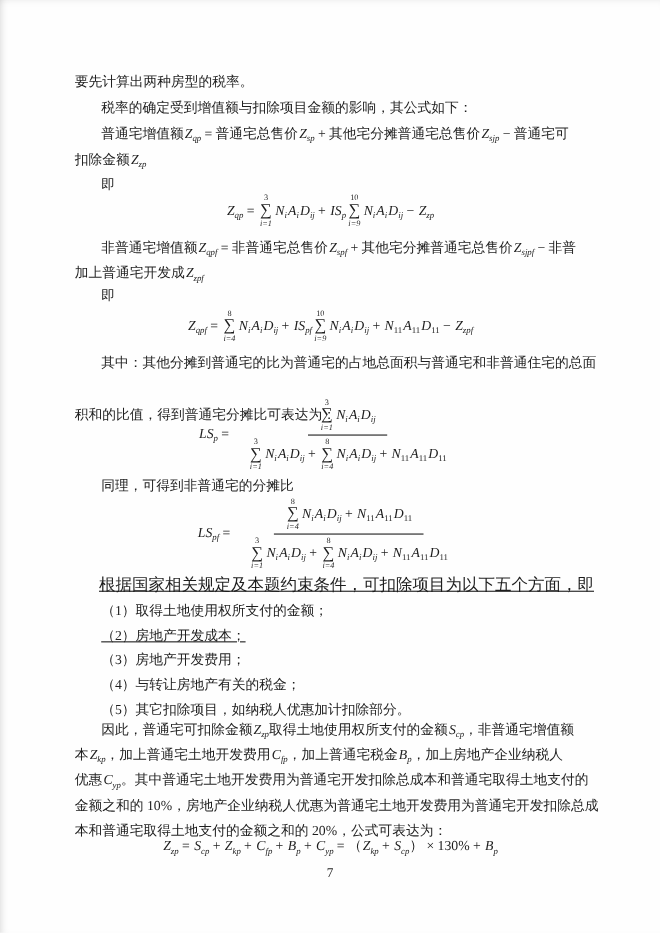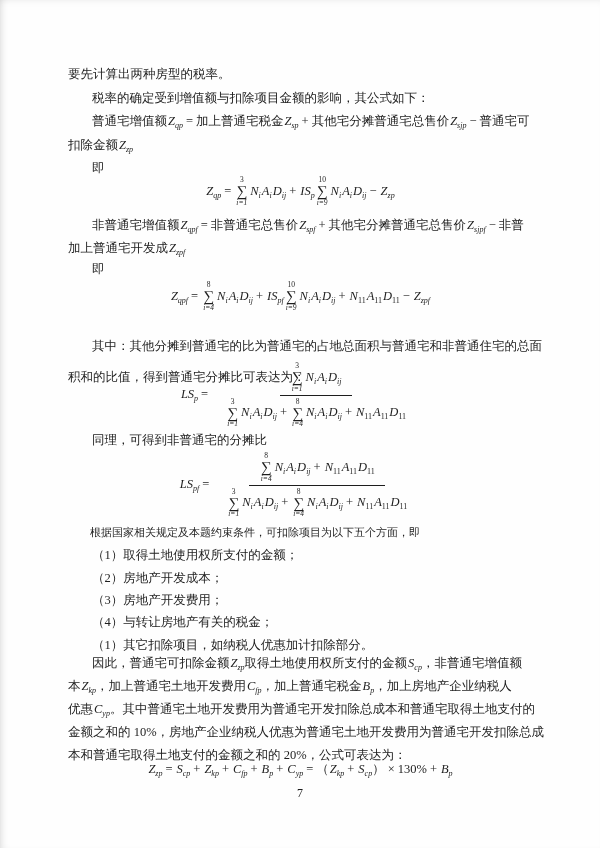--- a/index.html
+++ b/index.html
@@ -2,21 +2,21 @@
 <html><head>
 <meta charset="utf-8">
 <style>
   html,body{margin:0;padding:0;background:#ffffff;}
   .page{
     position:relative;width:600px;height:848px;background:#fefefe;overflow:hidden;
     font-family:"Liberation Serif","DejaVu Serif",serif;color:#1d1d1d;
     box-shadow:inset 6px 0 8px -6px rgba(0,0,0,.18), inset 0 6px 8px -6px rgba(0,0,0,.07);
   }
   .line{position:absolute;font-size:12.5px;line-height:16px;white-space:nowrap;}
-  .line.small{font-size:11px;}
+  .line.small{font-size:15px;text-decoration:underline;}
   .formula{
     position:absolute;left:0;right:0;display:flex;justify-content:center;align-items:center;
     font-size:12.5px;line-height:1.1;white-space:nowrap;
   }
   .t,.n{font-style:normal;}
   .o{padding:0 3px;}
   .v{font-style:italic;padding-left:1px;}
   .v sub{font-size:8px;line-height:0;vertical-align:-3px;font-style:italic;}
   .v sub.ns{font-style:normal;font-family:Liberation Serif, serif;}
   .sum{display:inline-flex;flex-direction:column;align-items:center;margin:0 2px;line-height:1;}
@@ -28,21 +28,21 @@
   .frac>.den{display:inline-flex;align-items:center;justify-content:center;padding:2px 10px 0;}
   .pagenum{position:absolute;left:0;right:0;text-align:center;font-size:12px;}
 </style>
 </head>
 <body>
 
 <div class="page">
   <div id="content">
       <div class="line" style="top: 66px; left: 68px;"><span class="t">要先计算出两种房型的税率。</span></div>
       <div class="line" style="top: 90px; left: 92px;"><span class="t">税率的确定受到增值额与扣除项目金额的影响，其公式如下：</span></div>
-      <div class="line" style="top: 113px; left: 92px;"><span class="t">普通宅增值额</span><span class="v">Z<sub>qp</sub></span><span class="o">=</span><span class="t">加上普通宅税金</span><span class="v">Z<sub>sp</sub></span><span class="o">+</span><span class="t">其他宅分摊普通宅总售价</span><span class="v">Z<sub>sjp</sub></span><span class="o">−</span><span class="t">普通宅可</span></div>
+      <div class="line" style="top: 113px; left: 92px;"><span class="t">普通宅增值额</span><span class="v">Z<sub>qp</sub></span><span class="o">=</span><span class="t">普通宅总售价</span><span class="v">Z<sub>sp</sub></span><span class="o">+</span><span class="t">其他宅分摊普通宅总售价</span><span class="v">Z<sub>sjp</sub></span><span class="o">−</span><span class="t">普通宅可</span></div>
       <div class="line" style="top: 137px; left: 68px;"><span class="t">扣除金额</span><span class="v">Z<sub>zp</sub></span></div>
       <div class="line" style="top: 160px; left: 92px;"><span class="t">即</span></div>
       <div class="formula" style="top: 176px;">
         <span class="v">Z<sub>qp</sub></span>
         <span class="o">=</span>
         <span class="sum">
           <span class="up">3</span>
           <span class="sig">∑</span>
           <span class="lo">i=1</span>
         </span>
@@ -86,21 +86,21 @@
         <span class="v">N<sub>i</sub></span>
         <span class="v">A<sub>i</sub></span>
         <span class="v">D<sub>ij</sub></span>
         <span class="o">+</span>
         <span class="v">N<sub class="ns">11</sub></span>
         <span class="v">A<sub class="ns">11</sub></span>
         <span class="v">D<sub class="ns">11</sub></span>
         <span class="o">−</span>
         <span class="v">Z<sub>zpf</sub></span>
       </div>
-      <div class="line" style="top: 322px; left: 92px; margin-top: 16px;"><span class="t">其中：其他分摊到普通宅的比为普通宅的占地总面积与普通宅和非普通住宅的总面</span></div>
+      <div class="line" style="top: 322px; left: 92px;"><span class="t">其中：其他分摊到普通宅的比为普通宅的占地总面积与普通宅和非普通住宅的总面</span></div>
       <div class="line" style="top: 345px; left: 68px; margin-top: 24px;"><span class="t">积和的比值，得到普通宅分摊比可表达为：</span></div>
       <div class="formula" style="top: 362px;">
         <span class="v">LS<sub>p</sub></span>
         <span class="o">=</span>
         <span class="frac">
           <span class="num">
             <span class="sum">
               <span class="up">3</span>
               <span class="sig">∑</span>
               <span class="lo">i=1</span>
@@ -127,21 +127,21 @@
             <span class="v">N<sub>i</sub></span>
             <span class="v">A<sub>i</sub></span>
             <span class="v">D<sub>ij</sub></span>
             <span class="o">+</span>
             <span class="v">N<sub class="ns">11</sub></span>
             <span class="v">A<sub class="ns">11</sub></span>
             <span class="v">D<sub class="ns">11</sub></span>
           </span>
         </span>
       </div>
-      <div class="line" style="top: 433px; left: 92px; font-family: Liberation Mono, monospace;"><span class="t">同理，可得到非普通宅的分摊比</span></div>
+      <div class="line" style="top: 433px; left: 92px;"><span class="t">同理，可得到非普通宅的分摊比</span></div>
       <div class="formula" style="top: 452px;">
         <span class="v">LS<sub>pf</sub></span>
         <span class="o">=</span>
         <span class="frac">
           <span class="num">
             <span class="sum">
               <span class="up">8</span>
               <span class="sig">∑</span>
               <span class="lo">i=4</span>
             </span>
@@ -173,24 +173,24 @@
             <span class="v">D<sub>ij</sub></span>
             <span class="o">+</span>
             <span class="v">N<sub class="ns">11</sub></span>
             <span class="v">A<sub class="ns">11</sub></span>
             <span class="v">D<sub class="ns">11</sub></span>
           </span>
         </span>
       </div>
       <div class="line small" style="top: 524px; left: 90px;"><span class="t">根据国家相关规定及本题约束条件，可扣除项目为以下五个方面，即</span></div>
       <div class="line" style="top: 547px; left: 92px;"><span class="t">（1）取得土地使用权所支付的金额；</span></div>
-      <div class="line" style="top: 570px; left: 92px;"><span class="t">（2）房地产开发成本；</span></div>
+      <div class="line" style="top: 570px; left: 92px; text-decoration: underline;"><span class="t">（2）房地产开发成本；</span></div>
       <div class="line" style="top: 592px; left: 92px;"><span class="t">（3）房地产开发费用；</span></div>
       <div class="line" style="top: 614px; left: 92px;"><span class="t">（4）与转让房地产有关的税金；</span></div>
-      <div class="line" style="top: 637px; left: 92px;"><span class="t">（1）其它扣除项目，如纳税人优惠加计扣除部分。</span></div>
+      <div class="line" style="top: 637px; left: 92px;"><span class="t">（5）其它扣除项目，如纳税人优惠加计扣除部分。</span></div>
       <div class="line" style="top: 655px; left: 92px;"><span class="t">因此，普通宅可扣除金额</span><span class="v">Z<sub>zp</sub></span><span class="t">取得土地使用权所支付的金额</span><span class="v">S<sub>cp</sub></span><span class="t">，非普通宅增值额</span></div>
       <div class="line" style="top: 678px; left: 68px;"><span class="t">本</span><span class="v">Z<sub>kp</sub></span><span class="t">，加上普通宅土地开发费用</span><span class="v">C<sub>fp</sub></span><span class="t">，加上普通宅税金</span><span class="v">B<sub>p</sub></span><span class="t">，加上房地产企业纳税人</span></div>
       <div class="line" style="top: 701px; left: 68px;"><span class="t">优惠</span><span class="v">C<sub>yp</sub></span><span class="t">。其中普通宅土地开发费用为普通宅开发扣除总成本和普通宅取得土地支付的</span></div>
       <div class="line" style="top: 724px; left: 68px;"><span class="t">金额之和的 10%，房地产企业纳税人优惠为普通宅土地开发费用为普通宅开发扣除总成</span></div>
       <div class="line" style="top: 747px; left: 68px;"><span class="t">本和普通宅取得土地支付的金额之和的 20%，公式可表达为：</span></div>
       <div class="formula" style="top: 763px;">
         <span class="v">Z<sub>zp</sub></span>
         <span class="o">=</span>
         <span class="v">S<sub>cp</sub></span>
         <span class="o">+</span>

